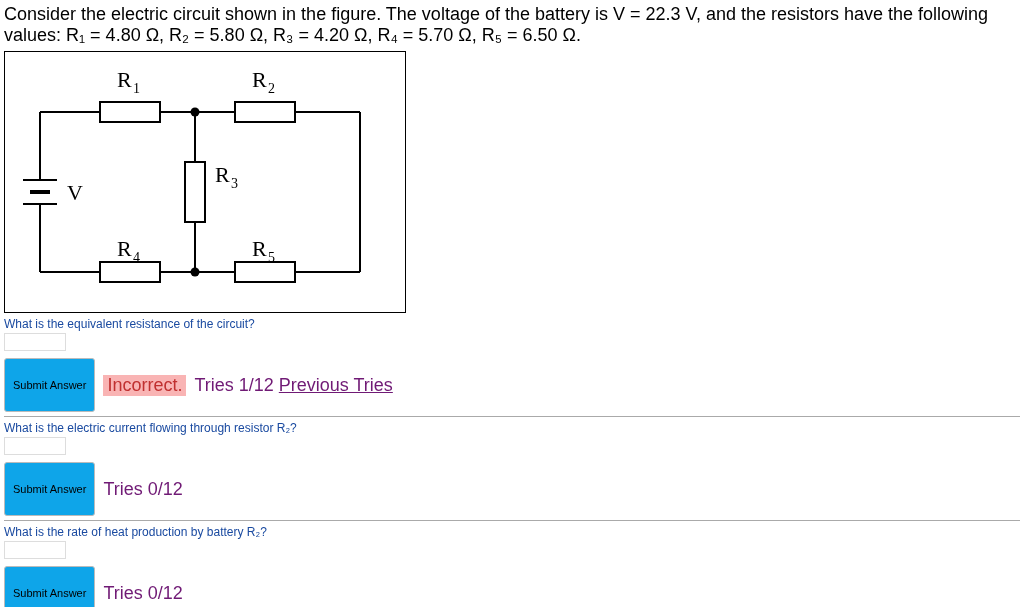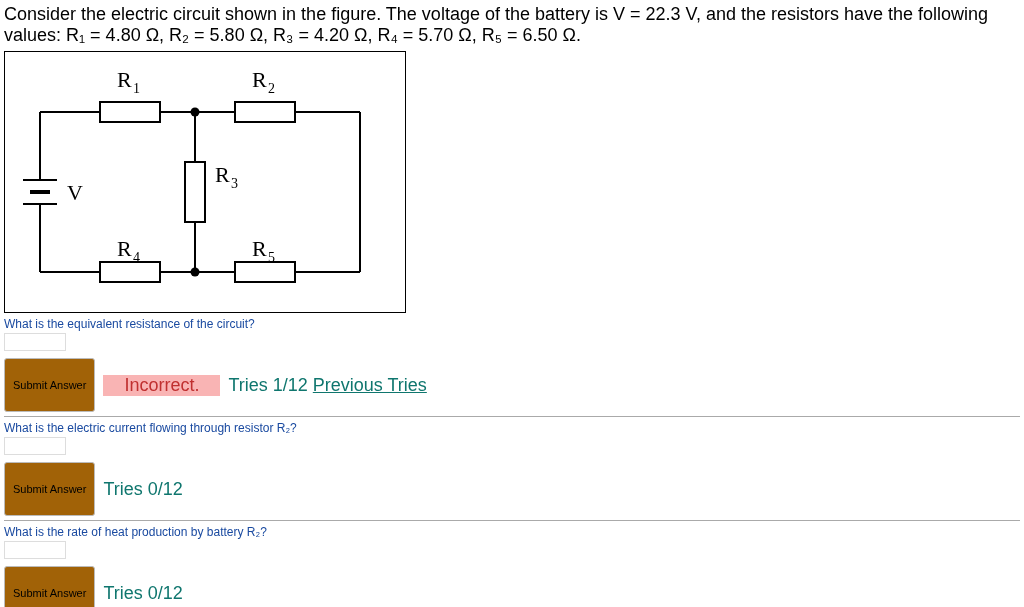--- a/index.html
+++ b/index.html
@@ -38,35 +38,35 @@
     .answer-input-box {
       border: 1px solid #ddd;
       background: #fff;
       height: 16px;
       width: 60px;
       display: inline-block;
     }
     .submit-btn {
       font-size: 11px;
       font-family: Arial, sans-serif;
-      background: #a16207;
+      background: #0ea5e9;
       border: 1px solid #bbb;
       border-radius: 3px;
       padding: 20px 8px;
       cursor: pointer;
     }
     .incorrect {
       background: #f9b4b4;
       color: #c03030;
       font-size: 18px;
-      padding: 0 21px;
+      padding: 0 4px;
     }
     .tries-text {
       font-size: 18px;
-      color: #0f766e;
+      color: #701a75;
     }
     .prev-tries {
       text-decoration: underline;
       cursor: pointer;
     }
   </style>
 </head>
 <body>
 
 <div class="problem-text">Consider the electric circuit shown in the figure. The voltage of the battery is V = 22.3 V, and the resistors have the following values: R₁ = 4.80 Ω, R₂ = 5.80 Ω, R₃ = 4.20 Ω, R₄ = 5.70 Ω, R₅ = 6.50 Ω.</div>

